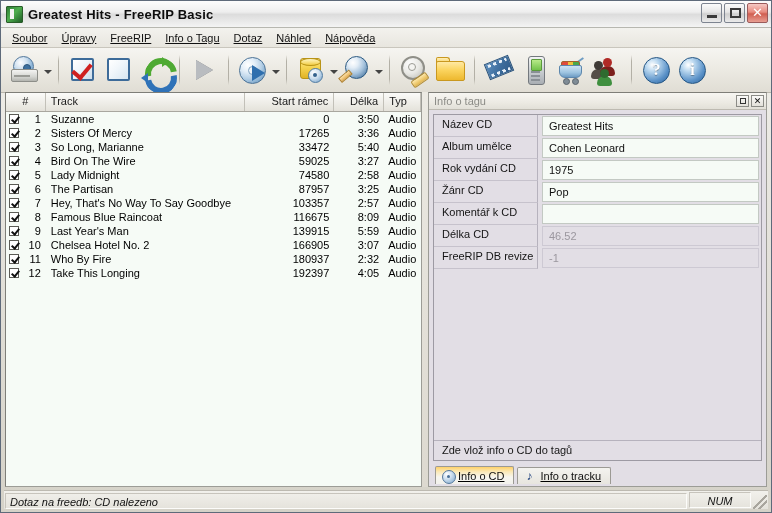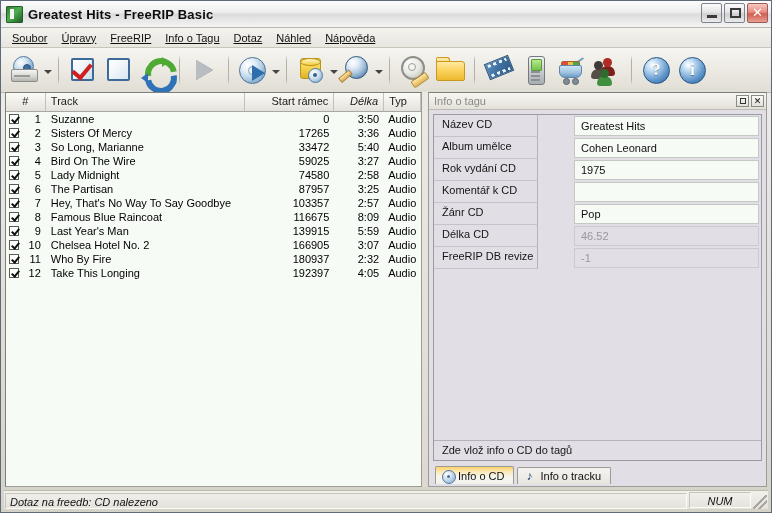--- a/index.html
+++ b/index.html
@@ -294,21 +294,21 @@
     font-size:11px;color:#1a1a1a;
   }
   .lv-head .c{
     box-sizing:border-box;padding:2px 5px 0 5px;
     border-right:1px solid #c2c0b8;white-space:nowrap;overflow:hidden;
     cursor:default;
   }
   .c-num{width:40px;text-align:center;}
   .c-track{width:200px;}
   .c-start{width:90px;text-align:right;}
-  .c-len{width:50px;text-align:right;font-style:italic;}
+  .c-len{width:50px;text-align:right;}
   .c-type{width:37px;text-align:left;border-right:none;padding-left:4px;}
 
   .lv-body{flex:1 1 auto;overflow:hidden;background:#f6fbf6;}
   .row{display:flex;height:14px;align-items:center;font-size:11px;color:#000;}
   .cell{box-sizing:border-box;padding:0 5px;white-space:nowrap;overflow:hidden;}
   .cell.num{width:40px;display:flex;align-items:center;gap:4px;padding-left:3px;}
   .cell.track{width:200px;}
   .cell.start{width:90px;text-align:right;}
   .cell.len{width:50px;text-align:right;}
   .cell.type{width:37px;text-align:left;padding-left:4px;}
@@ -347,21 +347,21 @@
     border:1px solid #333;box-sizing:border-box;
   }
   .pbtn.x{font-size:9px;font-weight:bold;line-height:10px;text-align:center;color:#111;}
 
   .tag-area{
     flex:1 1 auto;margin:4px;box-sizing:border-box;
     background:#e2dee5;border:1px solid #9d9aa3;
     display:flex;flex-direction:column;overflow:hidden;
   }
   .tag-table{flex:0 0 auto;}
-  .tag-row{display:flex;height:22px;box-sizing:border-box;gap:32px;}
+  .tag-row{display:flex;height:22px;box-sizing:border-box;}
   .tag-label{
     width:104px;box-sizing:border-box;flex:0 0 auto;
     padding:3px 0 0 8px;font-size:11px;color:#151515;
     background:#e2dee5;
     border-bottom:1px solid #c6c2cc;border-right:1px solid #b6b2bd;
   }
   .tag-value{
     flex:1 1 auto;box-sizing:border-box;margin:1px 2px 1px 4px;
     padding:3px 0 0 6px;font-size:11px;color:#101010;
     background:#f6fbf6;border:1px solid #c3c9c3;
@@ -369,21 +369,21 @@
   .tag-value.ro{background:#e2dee5;border-color:#cdc9d3;color:#9b979f;}
   .tag-fill{flex:1 1 auto;background:#e2dee5;}
   .tag-footer{
     flex:0 0 auto;height:20px;box-sizing:border-box;
     border-top:1px solid #b6b2bd;
     background:#e2dee5;padding:3px 0 0 8px;font-size:11px;color:#151515;
   }
 
   .tabs{
     flex:0 0 auto;height:19px;display:flex;align-items:flex-end;
-    padding-left:6px;gap:3px;margin-bottom:2px;
+    padding-left:6px;gap:3px;margin-bottom:2px;text-decoration:underline;
   }
   .tab{
     height:17px;box-sizing:border-box;display:flex;align-items:center;gap:4px;
     padding:0 9px 0 6px;font-size:11px;color:#101010;
     border:1px solid #9c9a94;border-bottom:none;border-radius:2px 2px 0 0;
     background:linear-gradient(180deg,#f4f3ef,#e7e5de);
     cursor:default;
   }
   .tab.active{
     background:linear-gradient(180deg,#ffd26a 0%,#fbe9b8 28%,#f7f6f0 60%,#f2f1eb 100%);
@@ -753,26 +753,26 @@
             </div>
             <div class="tag-row">
               <div class="tag-label">Album umělce</div>
               <div class="tag-value">Cohen Leonard</div>
             </div>
             <div class="tag-row">
               <div class="tag-label">Rok vydání CD</div>
               <div class="tag-value">1975</div>
             </div>
             <div class="tag-row">
+              <div class="tag-label">Žánr CD</div>
+              <div class="tag-value">Pop</div>
+            </div>
+            <div class="tag-row">
               <div class="tag-label">Komentář k CD</div>
               <div class="tag-value"></div>
-            </div>
-            <div class="tag-row">
-              <div class="tag-label">Žánr CD</div>
-              <div class="tag-value">Pop</div>
             </div>
             <div class="tag-row">
               <div class="tag-label">Délka CD</div>
               <div class="tag-value ro">46.52</div>
             </div>
             <div class="tag-row">
               <div class="tag-label">FreeRIP DB revize</div>
               <div class="tag-value ro">-1</div>
             </div>
           </div>

